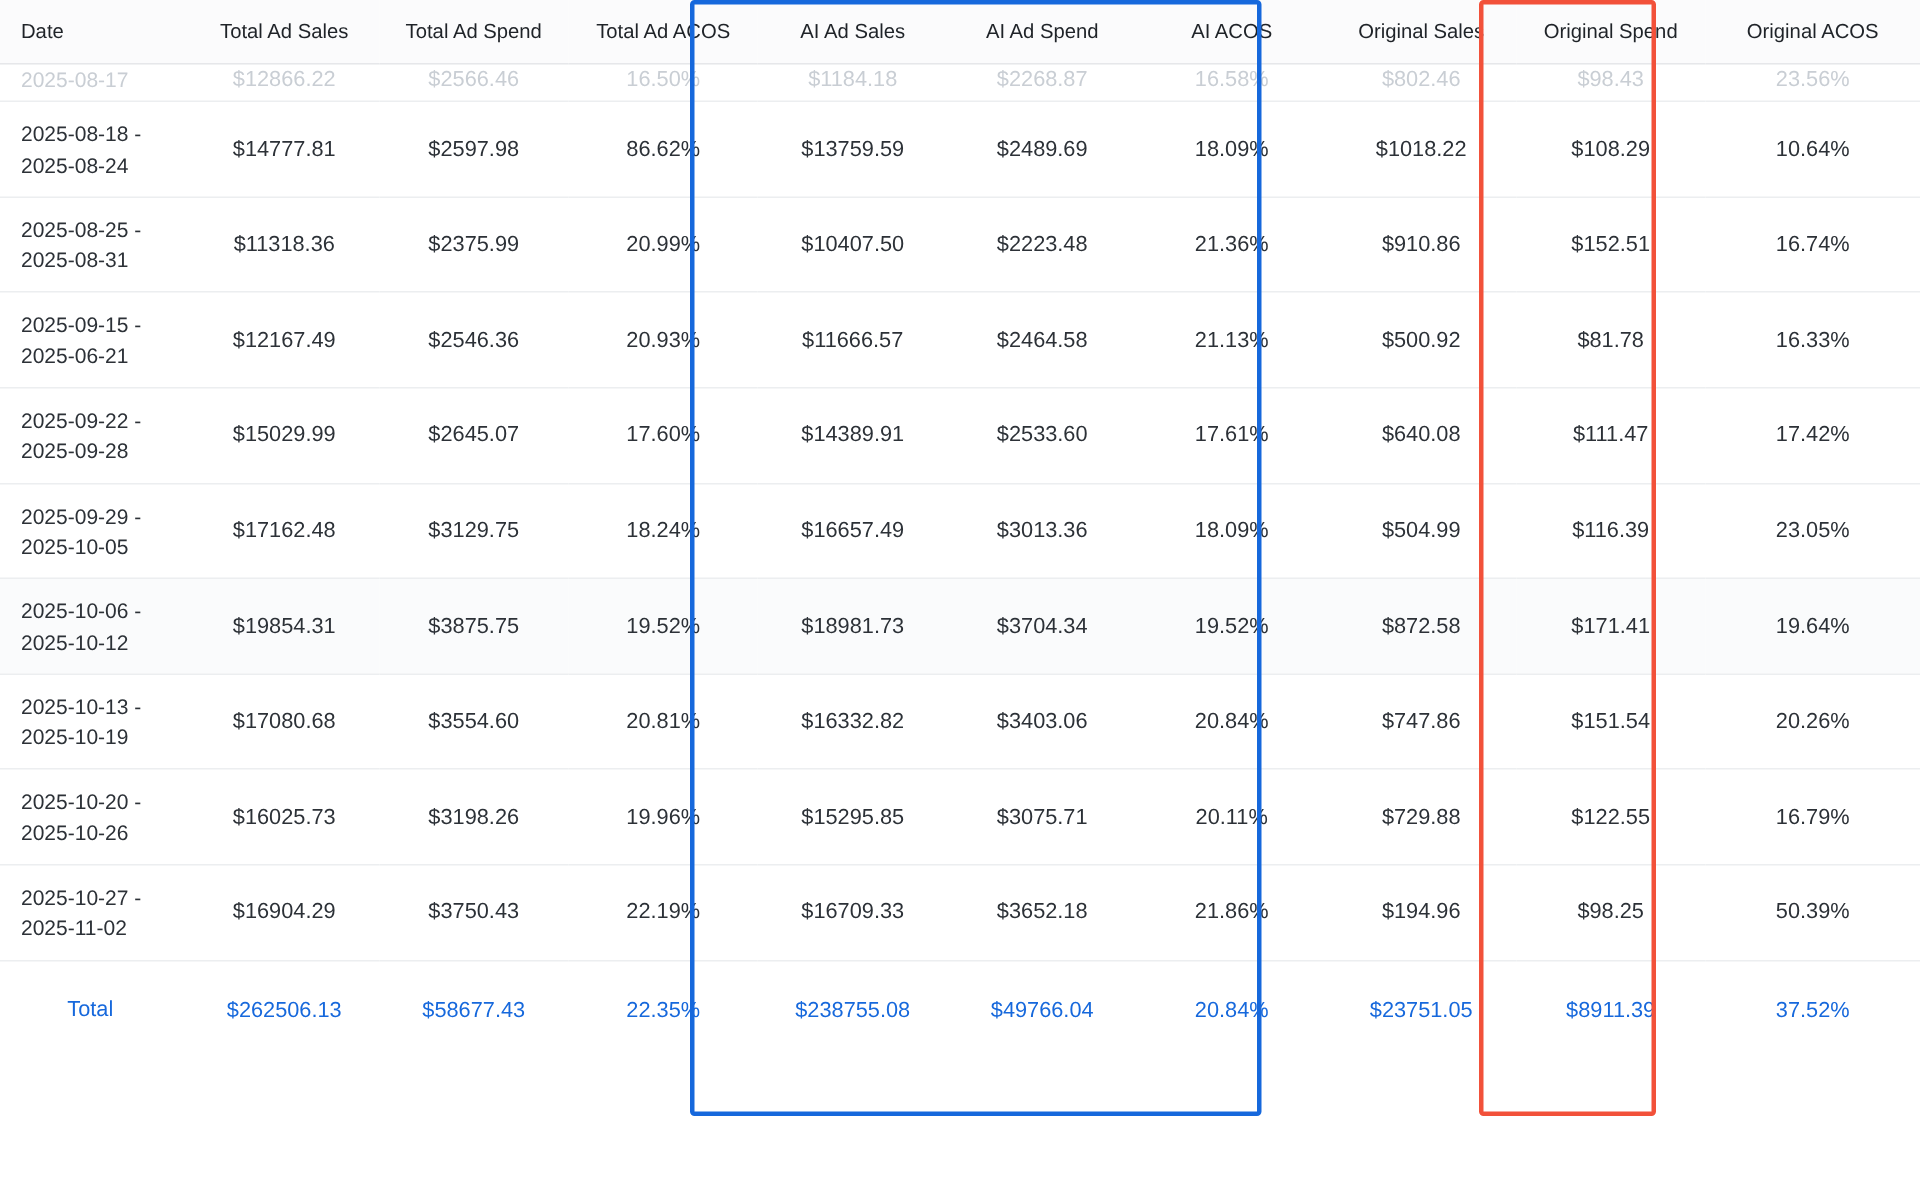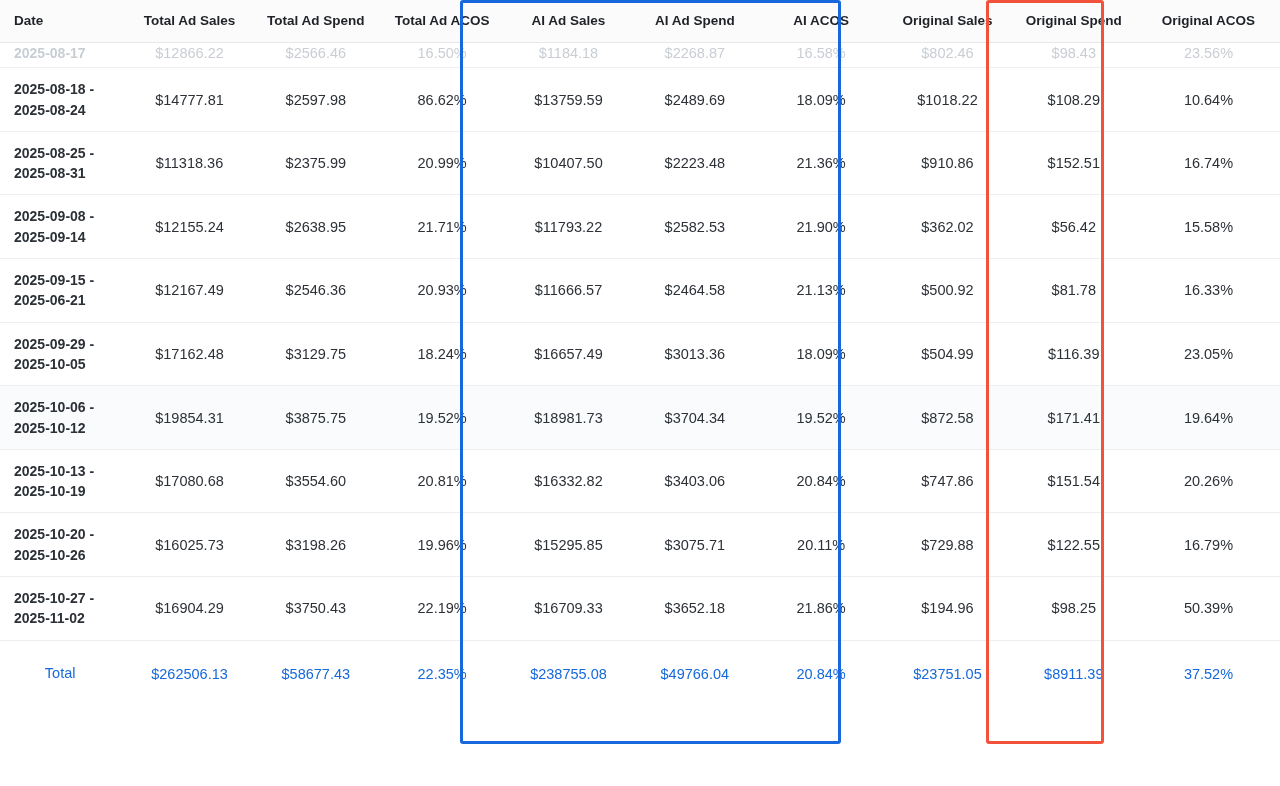--- a/index.html
+++ b/index.html
@@ -23,21 +23,21 @@
   }
   table.report {
     border-collapse: collapse;
     width: 1280px;
     table-layout: fixed;
     font-size: 14.5px;
   }
   table.report thead th {
     background: #fbfbfc;
     font-size: 13.5px;
-    font-weight: bold;
+    font-weight: normal;
     color: #1f2328;
     text-align: center;
     padding: 13px 8px 14px 8px;
     border-bottom: 1px solid #e6e7ea;
     white-space: nowrap;
   }
   table.report thead th.date-col {
     text-align: left;
     padding-left: 14px;
   }
@@ -52,21 +52,20 @@
     color: #2c3137;
     height: 40px;
     vertical-align: middle;
   }
   table.report tbody td.date-cell {
     text-align: left;
     padding-left: 14px;
     line-height: 1.45;
     color: #2c3137;
     font-size: 14px;
-    font-weight: bold;
   }
   table.report tbody tr.alt td {
     background: #fafbfc;
   }
   table.report tbody tr.clipped td {
     height: 18px;
     padding-top: 0;
     padding-bottom: 4px;
     color: #c9ced4;
     overflow: hidden;
@@ -173,46 +172,46 @@
         <td>20.99%</td>
         <td>$10407.50</td>
         <td>$2223.48</td>
         <td>21.36%</td>
         <td>$910.86</td>
         <td>$152.51</td>
         <td>16.74%</td>
       </tr>
 
 
-      <tr>
-        <td class="date-cell">2025-09-08 - 2025-09-14</td>
-        <td>$12155.24</td>
-        <td>$2638.95</td>
-        <td>21.71%</td>
-        <td>$11793.22</td>
-        <td>$2582.53</td>
-        <td>21.90%</td>
-        <td>$362.02</td>
-        <td>$56.42</td>
-        <td>15.58%</td>
-      </tr>
 
       <tr>
         <td class="date-cell">2025-09-15 - 2025-06-21</td>
         <td>$12167.49</td>
         <td>$2546.36</td>
         <td>20.93%</td>
         <td>$11666.57</td>
         <td>$2464.58</td>
         <td>21.13%</td>
         <td>$500.92</td>
         <td>$81.78</td>
         <td>16.33%</td>
       </tr>
 
+      <tr>
+        <td class="date-cell">2025-09-22 - 2025-09-28</td>
+        <td>$15029.99</td>
+        <td>$2645.07</td>
+        <td>17.60%</td>
+        <td>$14389.91</td>
+        <td>$2533.60</td>
+        <td>17.61%</td>
+        <td>$640.08</td>
+        <td>$111.47</td>
+        <td>17.42%</td>
+      </tr>
 
       <tr>
         <td class="date-cell">2025-09-29 - 2025-10-05</td>
         <td>$17162.48</td>
         <td>$3129.75</td>
         <td>18.24%</td>
         <td>$16657.49</td>
         <td>$3013.36</td>
         <td>18.09%</td>
         <td>$504.99</td>

